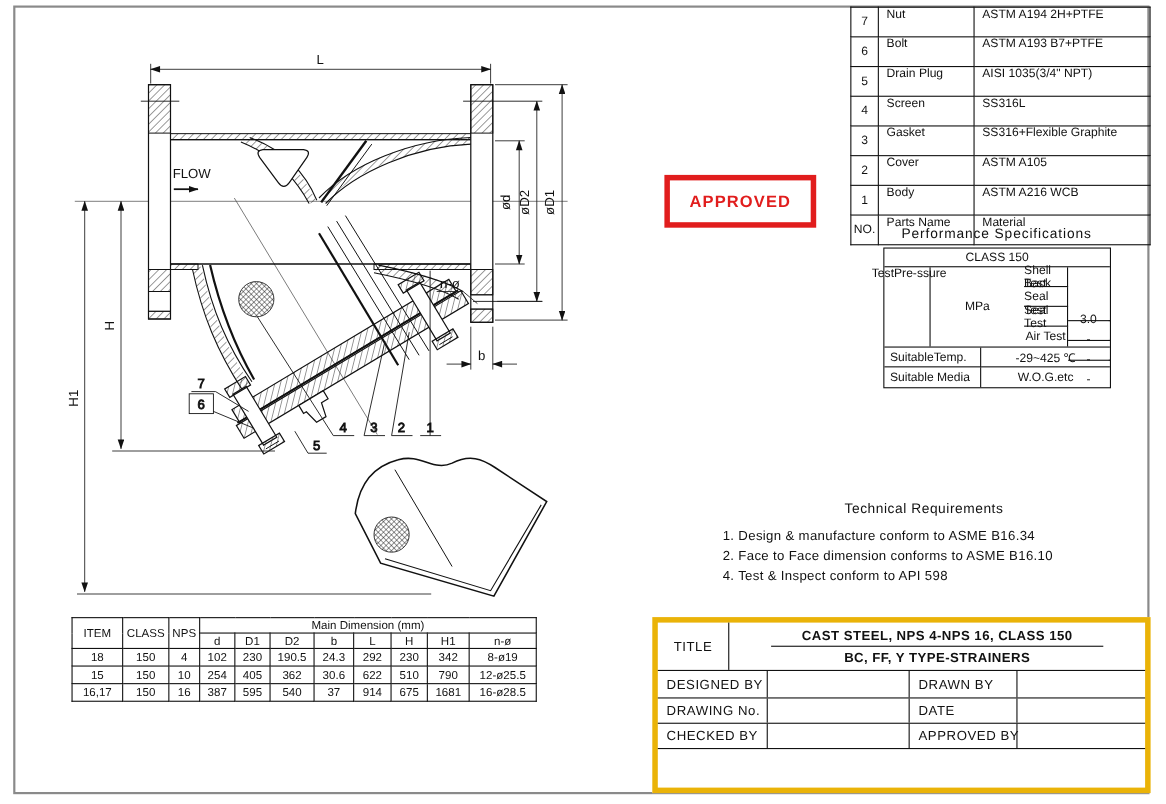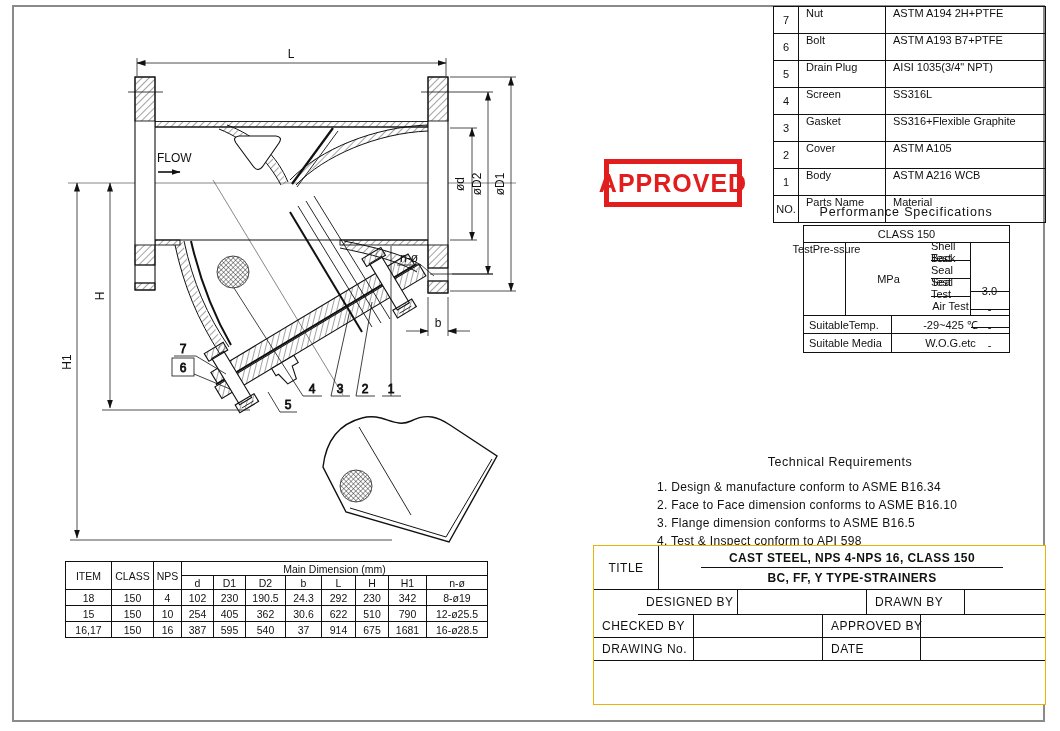--- a/index.html
+++ b/index.html
@@ -4,21 +4,21 @@
 <style>
   html,body{margin:0;padding:0;background:#fff;}
   *{box-sizing:border-box;}
   body{font-family:"Liberation Sans",sans-serif;color:#111;}
   .sheet{position:relative;width:1060px;height:731px;background:#fff;overflow:hidden;}
   .page-border{position:absolute;left:12px;top:5px;width:1033px;height:717px;border:2px solid #8a8a8a;}
 
   
   .stamp{position:absolute;left:604px;top:159px;width:138px;height:48px;border:5px solid #e11d1d;
          display:flex;align-items:center;justify-content:center;}
-  .stamp span{color:#e11d1d;font-weight:bold;font-size:25px;letter-spacing:1px;}
+  .stamp span{color:#e11d1d;font-weight:bold;font-size:15px;letter-spacing:1px;}
 
   
   table.parts{position:absolute;left:773px;top:6px;width:273px;border-collapse:collapse;table-layout:fixed;
               font-size:11px;}
   table.parts td{border:1px solid #111;height:15px;padding:0 0 14px 7px;white-space:nowrap;overflow:hidden;}
   table.parts td.no{text-align:center;padding:0;}
 
   
   .ps-title{position:absolute;left:800px;top:205px;width:212px;text-align:center;font-size:12.5px;letter-spacing:0.8px;}
   .ps-table{position:absolute;left:803px;top:225px;width:207px;border:1px solid #111;font-size:11px;background:#fff;}
@@ -42,29 +42,29 @@
 
   
   table.dims{position:absolute;left:65px;top:561px;width:423px;border-collapse:collapse;table-layout:fixed;
              font-size:10.5px;text-align:center;}
   table.dims td,table.dims th{border:1px solid #111;padding:0;font-weight:normal;white-space:nowrap;overflow:hidden;}
   table.dims tr.hdr1 th{height:14px;}
   table.dims tr.hdr2 th{height:14px;}
   table.dims tr.data td{height:16px;}
 
   
-  .tb{position:absolute;left:593px;top:545px;width:453px;height:160px;border:1px solid #eab308;font-size:12px;background:#fff;}
+  .tb{position:absolute;left:593px;top:561px;width:453px;height:160px;border:5px solid #eab308;font-size:12px;background:#fff;}
   .tb-rowA{height:44px;border-bottom:1px solid #111;display:flex;}
   .tb-title-cell{width:65px;border-right:1px solid #111;display:flex;align-items:center;justify-content:center;letter-spacing:0.5px;}
   .tb-title-right{flex:1;display:flex;flex-direction:column;font-weight:bold;}
   .tb-t1{height:22px;display:flex;align-items:flex-end;justify-content:center;}
   .tb-t1 span{border-bottom:1px solid #111;padding:0 28px 2px 28px;letter-spacing:0.4px;}
   .tb-t2{height:22px;display:flex;align-items:center;justify-content:center;letter-spacing:0.4px;}
   .tb-row{display:grid;grid-template-columns:100px 129px 98px auto;border-bottom:1px solid #111;}
-  .tb-rowB{height:25px;margin-left:44px;} .tb-rowC{height:23px;} .tb-rowD{height:23px;}
+  .tb-rowB{height:25px;} .tb-rowC{height:23px;} .tb-rowD{height:23px;}
   .tb-row .lbl{border-right:1px solid #111;display:flex;align-items:center;padding-left:8px;letter-spacing:0.5px;white-space:nowrap;}
   .tb-row .blank{border-right:1px solid #111;}
   .tb-row .blank2{}
   .tb-rowE{height:43px;}
 
   
   svg.draw{position:absolute;left:0;top:0;}
   svg.draw text{font-family:"Liberation Sans",sans-serif;font-size:12px;fill:#111;}
   text.small{font-size:11px;}
   text.item{font-size:13px;}
@@ -337,21 +337,20 @@
       <div class="ps-bv first">-29~425 ℃</div>
       <div class="ps-bl">Suitable Media</div>
       <div class="ps-bv">W.O.G.etc</div>
     </div>
   </div>
 
   <div class="tr-title">Technical Requirements</div>
   <div class="tr-items">
     <div>1. Design &amp; manufacture conform to ASME B16.34</div>
     <div>2. Face to Face dimension conforms to ASME B16.10</div>
-    <div>3. Flange dimension conforms to ASME B16.5</div>
     <div>4. Test &amp; Inspect conform to API 598</div>
   </div>
 
   <table class="dims">
     <colgroup>
       <col style="width:46px">
         <col style="width:42px">
         <col style="width:28px">
       <col style="width:32px">
         <col style="width:32px">
@@ -430,27 +429,27 @@
           </div>
         <div class="tb-t2">BC, FF, Y TYPE-STRAINERS</div>
       </div>
     </div>
     <div class="tb-row tb-rowB">
       <div class="lbl">DESIGNED BY</div>
       <div class="blank"></div>
       <div class="lbl">DRAWN BY</div>
       <div class="blank2"></div>
     </div>
+    <div class="tb-row tb-rowD">
+      <div class="lbl">DRAWING No.</div>
+      <div class="blank"></div>
+      <div class="lbl">DATE</div>
+      <div class="blank2"></div>
+    </div>
     <div class="tb-row tb-rowC">
       <div class="lbl">CHECKED  BY</div>
       <div class="blank"></div>
       <div class="lbl">APPROVED BY</div>
       <div class="blank2"></div>
     </div>
-    <div class="tb-row tb-rowD">
-      <div class="lbl">DRAWING No.</div>
-      <div class="blank"></div>
-      <div class="lbl">DATE</div>
-      <div class="blank2"></div>
-    </div>
     <div class="tb-rowE"></div>
   </div>
 </div>
 
 </body></html>

